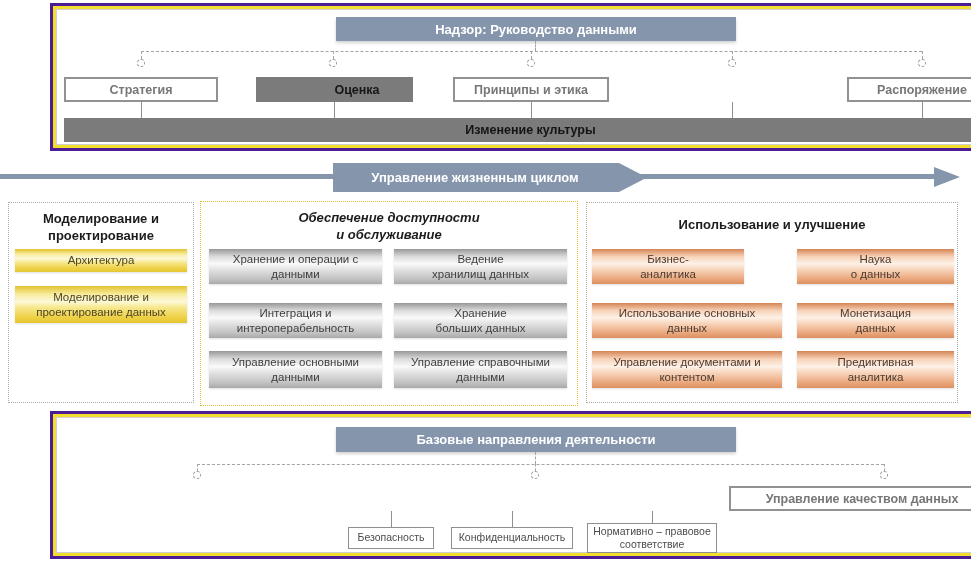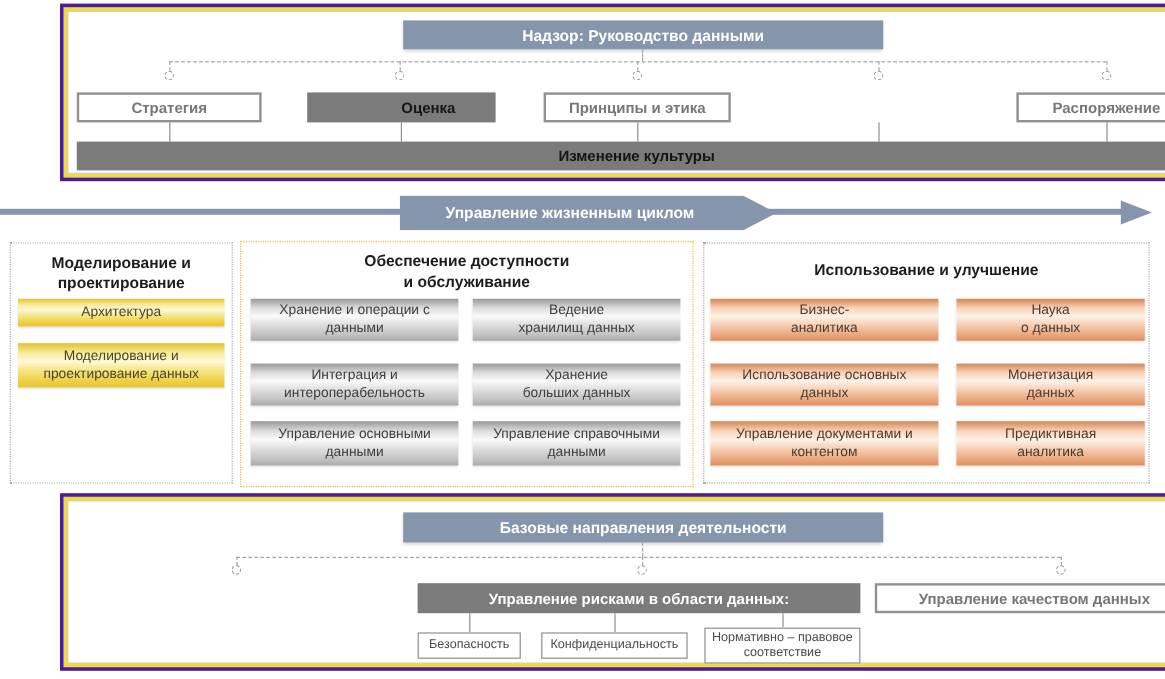--- a/index.html
+++ b/index.html
@@ -101,39 +101,39 @@
 
   <div class="abs col" style="left:8px;top:202px;width:186px;height:201px;">
     <div class="abs col-title" style="left:0px;top:8px;">Моделирование и
 проектирование</div>
     <div class="abs ibox v-yellow" style="left:6px;top:46px;width:172px;height:23px;">Архитектура</div>
     <div class="abs ibox v-yellow" style="left:6px;top:83px;width:172px;height:37px;">Моделирование и
 проектирование данных</div>
   </div>
 
   <div class="abs col yellow-dots" style="left:200px;top:201px;width:378px;height:205px;">
-    <div class="abs col-title" style="left:0px;top:8px;">Обеспечение доступности
+    <div class="abs col-title" style="left:0px;top:8px;font-style:italic;">Обеспечение доступности
 и обслуживание</div>
     <div class="abs ibox v-gray" style="left:8px;top:47px;width:173px;height:35px;">Хранение и операции с
 данными</div>
     <div class="abs ibox v-gray" style="left:193px;top:47px;width:173px;height:35px;">Ведение
 хранилищ данных</div>
     <div class="abs ibox v-gray" style="left:8px;top:101px;width:173px;height:35px;">Интеграция и
 интероперабельность</div>
     <div class="abs ibox v-gray" style="left:193px;top:101px;width:173px;height:35px;">Хранение
 больших данных</div>
     <div class="abs ibox v-gray" style="left:8px;top:149px;width:173px;height:37px;">Управление основными
 данными</div>
     <div class="abs ibox v-gray" style="left:193px;top:149px;width:173px;height:37px;">Управление справочными
 данными</div>
   </div>
 
   <div class="abs col" style="left:586px;top:202px;width:372px;height:201px;">
     <div class="abs col-title" style="left:0px;top:14px;">Использование и улучшение</div>
-    <div class="abs ibox v-orange" style="left:5px;top:46px;width:190px;height:35px;">Бизнес-
+    <div class="abs ibox v-orange" style="left:5px;top:46px;width:152px;height:35px;">Бизнес-
 аналитика</div>
     <div class="abs ibox v-orange" style="left:210px;top:46px;width:157px;height:35px;">Наука
 о данных</div>
     <div class="abs ibox v-orange" style="left:5px;top:100px;width:190px;height:35px;">Использование основных
 данных</div>
     <div class="abs ibox v-orange" style="left:210px;top:100px;width:157px;height:35px;">Монетизация
 данных</div>
     <div class="abs ibox v-orange" style="left:5px;top:148px;width:190px;height:37px;">Управление документами и
 контентом</div>
     <div class="abs ibox v-orange" style="left:210px;top:148px;width:157px;height:37px;">Предиктивная
@@ -146,21 +146,20 @@
 
     <div class="abs dash-v" style="left:482px;top:38px;height:12px;"></div>
     <div class="abs dash-h" style="left:144px;top:50px;width:687px;"></div>
     <div class="abs dash-v" style="left:144px;top:50px;height:7px;"></div>
     <div class="abs dash-v" style="left:482px;top:50px;height:7px;"></div>
     <div class="abs dash-v" style="left:831px;top:50px;height:7px;"></div>
     <div class="abs ccircle" style="left:140px;top:57px;"></div>
     <div class="abs ccircle" style="left:478px;top:57px;"></div>
     <div class="abs ccircle" style="left:827px;top:57px;"></div>
 
-    <div class="abs gov-box dark-w" style="left:295px;top:72px;width:369px;height:25px;">Управление рисками в области данных:</div>
     <div class="abs gov-box light" style="left:676px;top:72px;width:266px;height:25px;">Управление качеством данных</div>
 
     <div class="abs vline" style="left:338px;top:97px;height:16px;"></div>
     <div class="abs vline" style="left:459px;top:97px;height:16px;"></div>
     <div class="abs vline" style="left:599px;top:97px;height:12px;"></div>
 
     <div class="abs small-box" style="left:295px;top:113px;width:86px;height:22px;">Безопасность</div>
     <div class="abs small-box" style="left:534px;top:109px;width:130px;height:30px;">Нормативно – правовое
 соответствие</div>
     <div class="abs small-box" style="left:398px;top:113px;width:122px;height:22px;">Конфиденциальность</div>

